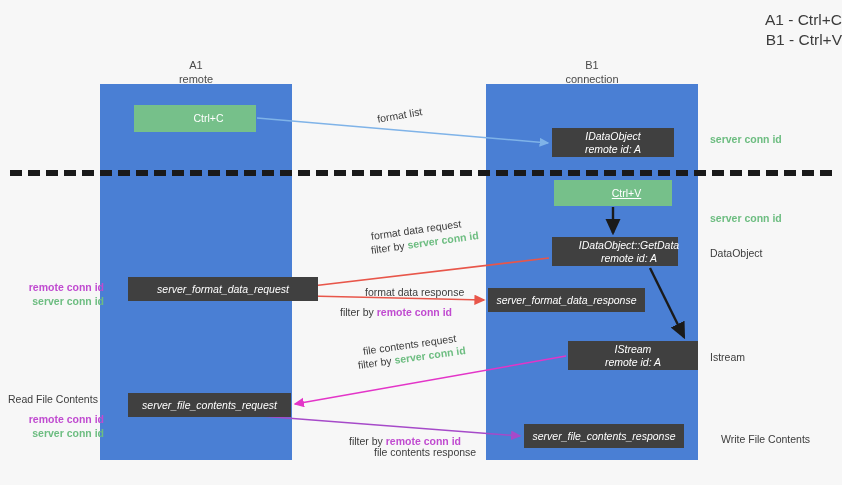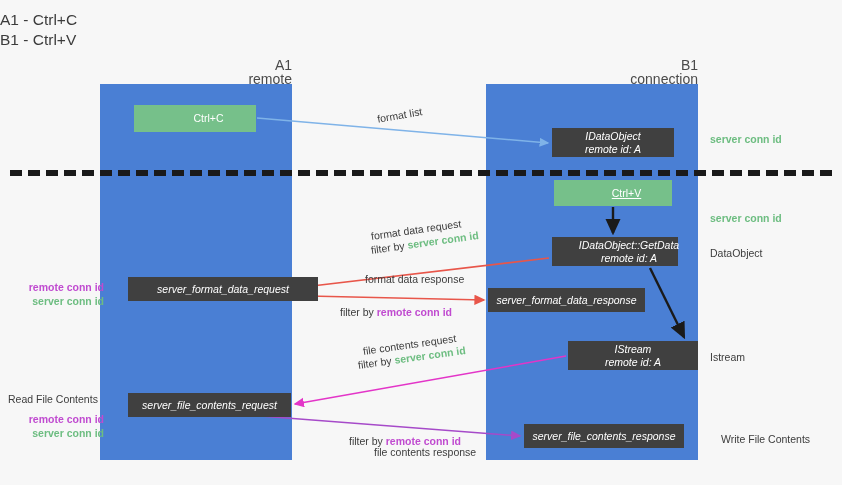--- a/index.html
+++ b/index.html
@@ -10,27 +10,27 @@
     color:#3c3c3c;
     position:relative;
     overflow:hidden;
   }
   .canvas{position:absolute;inset:0;}
   .abs{position:absolute;}
 
   
   .title{
     left:0;top:10px;width:842px;
-    text-align:left;font-size:15.5px;line-height:20px;
+    text-align:right;font-size:15.5px;line-height:20px;
     color:#3c3c3c;white-space:pre-line;
   }
 
   
   .lane-head{
-    text-align:right;font-size:14px;line-height:14px;
+    text-align:center;font-size:11px;line-height:14px;
     color:#4a4a4a;white-space:pre-line;
   }
 
   
   .lane{background:#4a7fd4;}
   #lane-a{left:100px;top:84px;width:192px;height:376px;}
   #lane-b{left:486px;top:84px;width:212px;height:376px;}
 
   
   .dashed{
@@ -69,21 +69,21 @@
 
   #lbl-format-list{left:376px;top:112px;}
   #lbl-srv1{left:710px;top:132px;}
   #lbl-srv2{left:710px;top:211px;}
   #lbl-dataobject{left:710px;top:246px;}
   #lbl-istream{left:710px;top:350px;}
   #lbl-write{left:710px;top:432px;margin-left:11px;}
 
   #lbl-fmt-req{left:370px;top:229px;}
   #lbl-fmt-req-f{left:370px;top:243px;}
-  #lbl-fmt-res{left:365px;top:272px;}
+  #lbl-fmt-res{left:365px;top:285px;}
   #lbl-fmt-res-f{left:340px;top:305px;}
 
   #lbl-file-req{left:362px;top:344px;}
   #lbl-file-req-f{left:357px;top:358px;}
   #lbl-file-res{left:374px;top:409px;margin-top:36px;}
   #lbl-file-res-f{left:349px;top:434px;}
 
   #lbl-left-conn1{left:8px;top:280px;text-align:right;width:96px;}
   #lbl-read-file{left:8px;top:392px;}
   #lbl-left-conn2{left:8px;top:412px;text-align:right;width:96px;}

